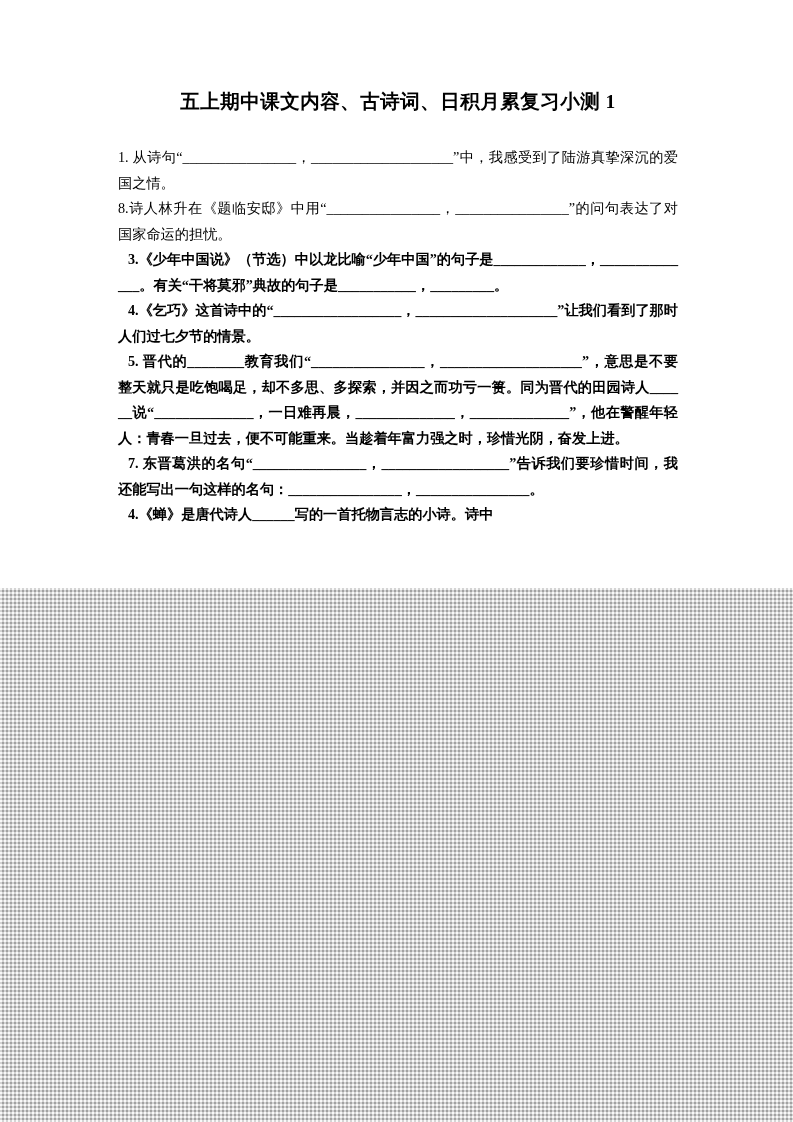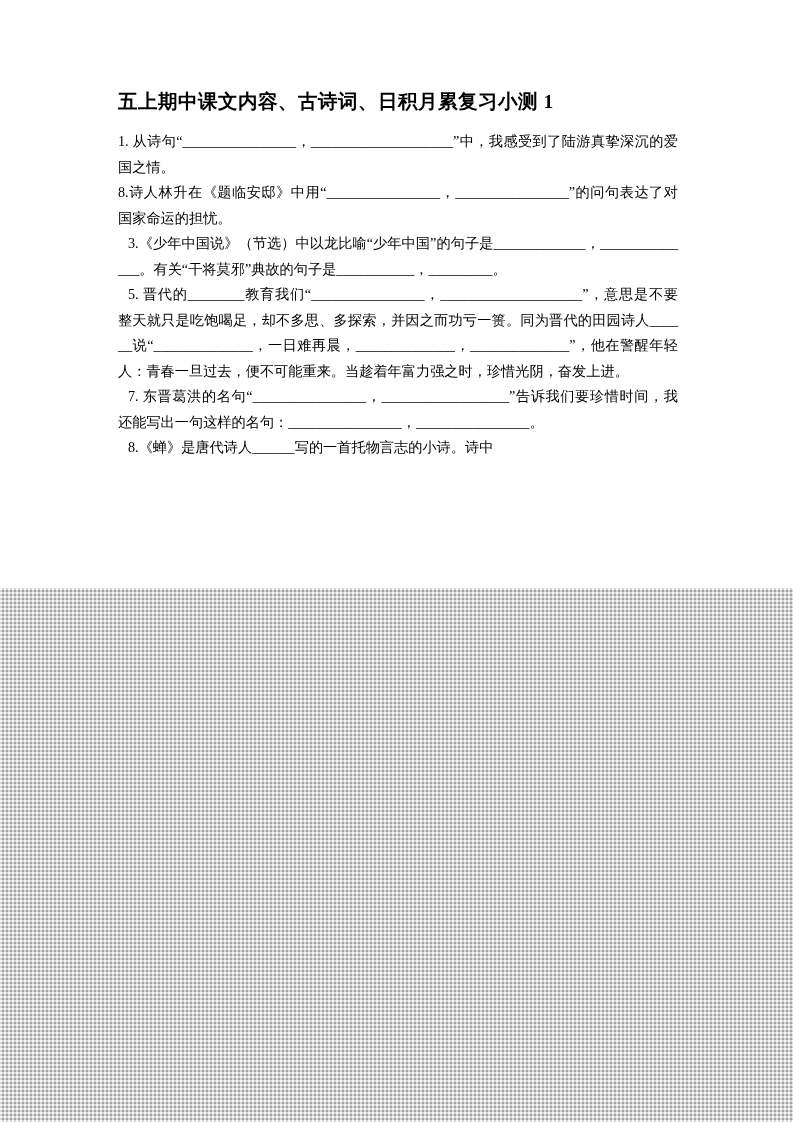--- a/index.html
+++ b/index.html
@@ -23,35 +23,37 @@
   }
   .content {
     position: absolute;
     left: 118px;
     top: 88px;
     width: 560px;
   }
   .doc-title {
     font-size: 19.5px;
     font-weight: bold;
+    text-align: center;
     letter-spacing: 0.5px;
-    margin: 0 0 14px 0;
+    margin: 0 0 30px 0;
     line-height: 1.4;
   }
   .para {
     font-size: 14.2px;
     line-height: 25.5px;
     text-align: justify;
     text-justify: inter-ideograph;
     margin: 0;
     text-indent: 0;
     word-break: break-all;
   }
   .para.indent {
     text-indent: 10px;
+    font-weight: bold;
   }
   
   .overlay {
     position: absolute;
     left: 0;
     top: 588px;
     width: 793px;
     height: 534px;
     background-color: #d4d4d4;
     background-image:
@@ -72,19 +74,20 @@
 </head>
 <body>
 
 <div class="page">
   <div class="content">
     <h1 class="doc-title">五上期中课文内容、古诗词、日积月累复习小测 1</h1>
 
     <p class="para">1. 从诗句“________________，____________________”中，我感受到了陆游真挚深沉的爱国之情。</p>
     <p class="para">8.诗人林升在《题临安邸》中用“________________，________________”的问句表达了对国家命运的担忧。</p>
     <p class="para indent">3.《少年中国说》（节选）中以龙比喻“少年中国”的句子是_____________，______________。有关“干将莫邪”典故的句子是___________，_________。</p>
+    <p class="para indent">4.《乞巧》这首诗中的“__________________，____________________”让我们看到了那时人们过七夕节的情景。</p>
     <p class="para indent">5. 晋代的________教育我们“________________，____________________”，意思是不要整天就只是吃饱喝足，却不多思、多探索，并因之而功亏一篑。同为晋代的田园诗人______说“______________，一日难再晨，______________，______________”，他在警醒年轻人：青春一旦过去，便不可能重来。当趁着年富力强之时，珍惜光阴，奋发上进。</p>
     <p class="para indent">7. 东晋葛洪的名句“________________，__________________”告诉我们要珍惜时间，我还能写出一句这样的名句：________________，________________。</p>
-    <p class="para indent">8.《蝉》是唐代诗人______写的一首托物言志的小诗。诗中</p>
+    <p class="para indent">4.《蝉》是唐代诗人______写的一首托物言志的小诗。诗中</p>
   </div>
 
   <div class="overlay"></div>
 </div>
 
 </body></html>

